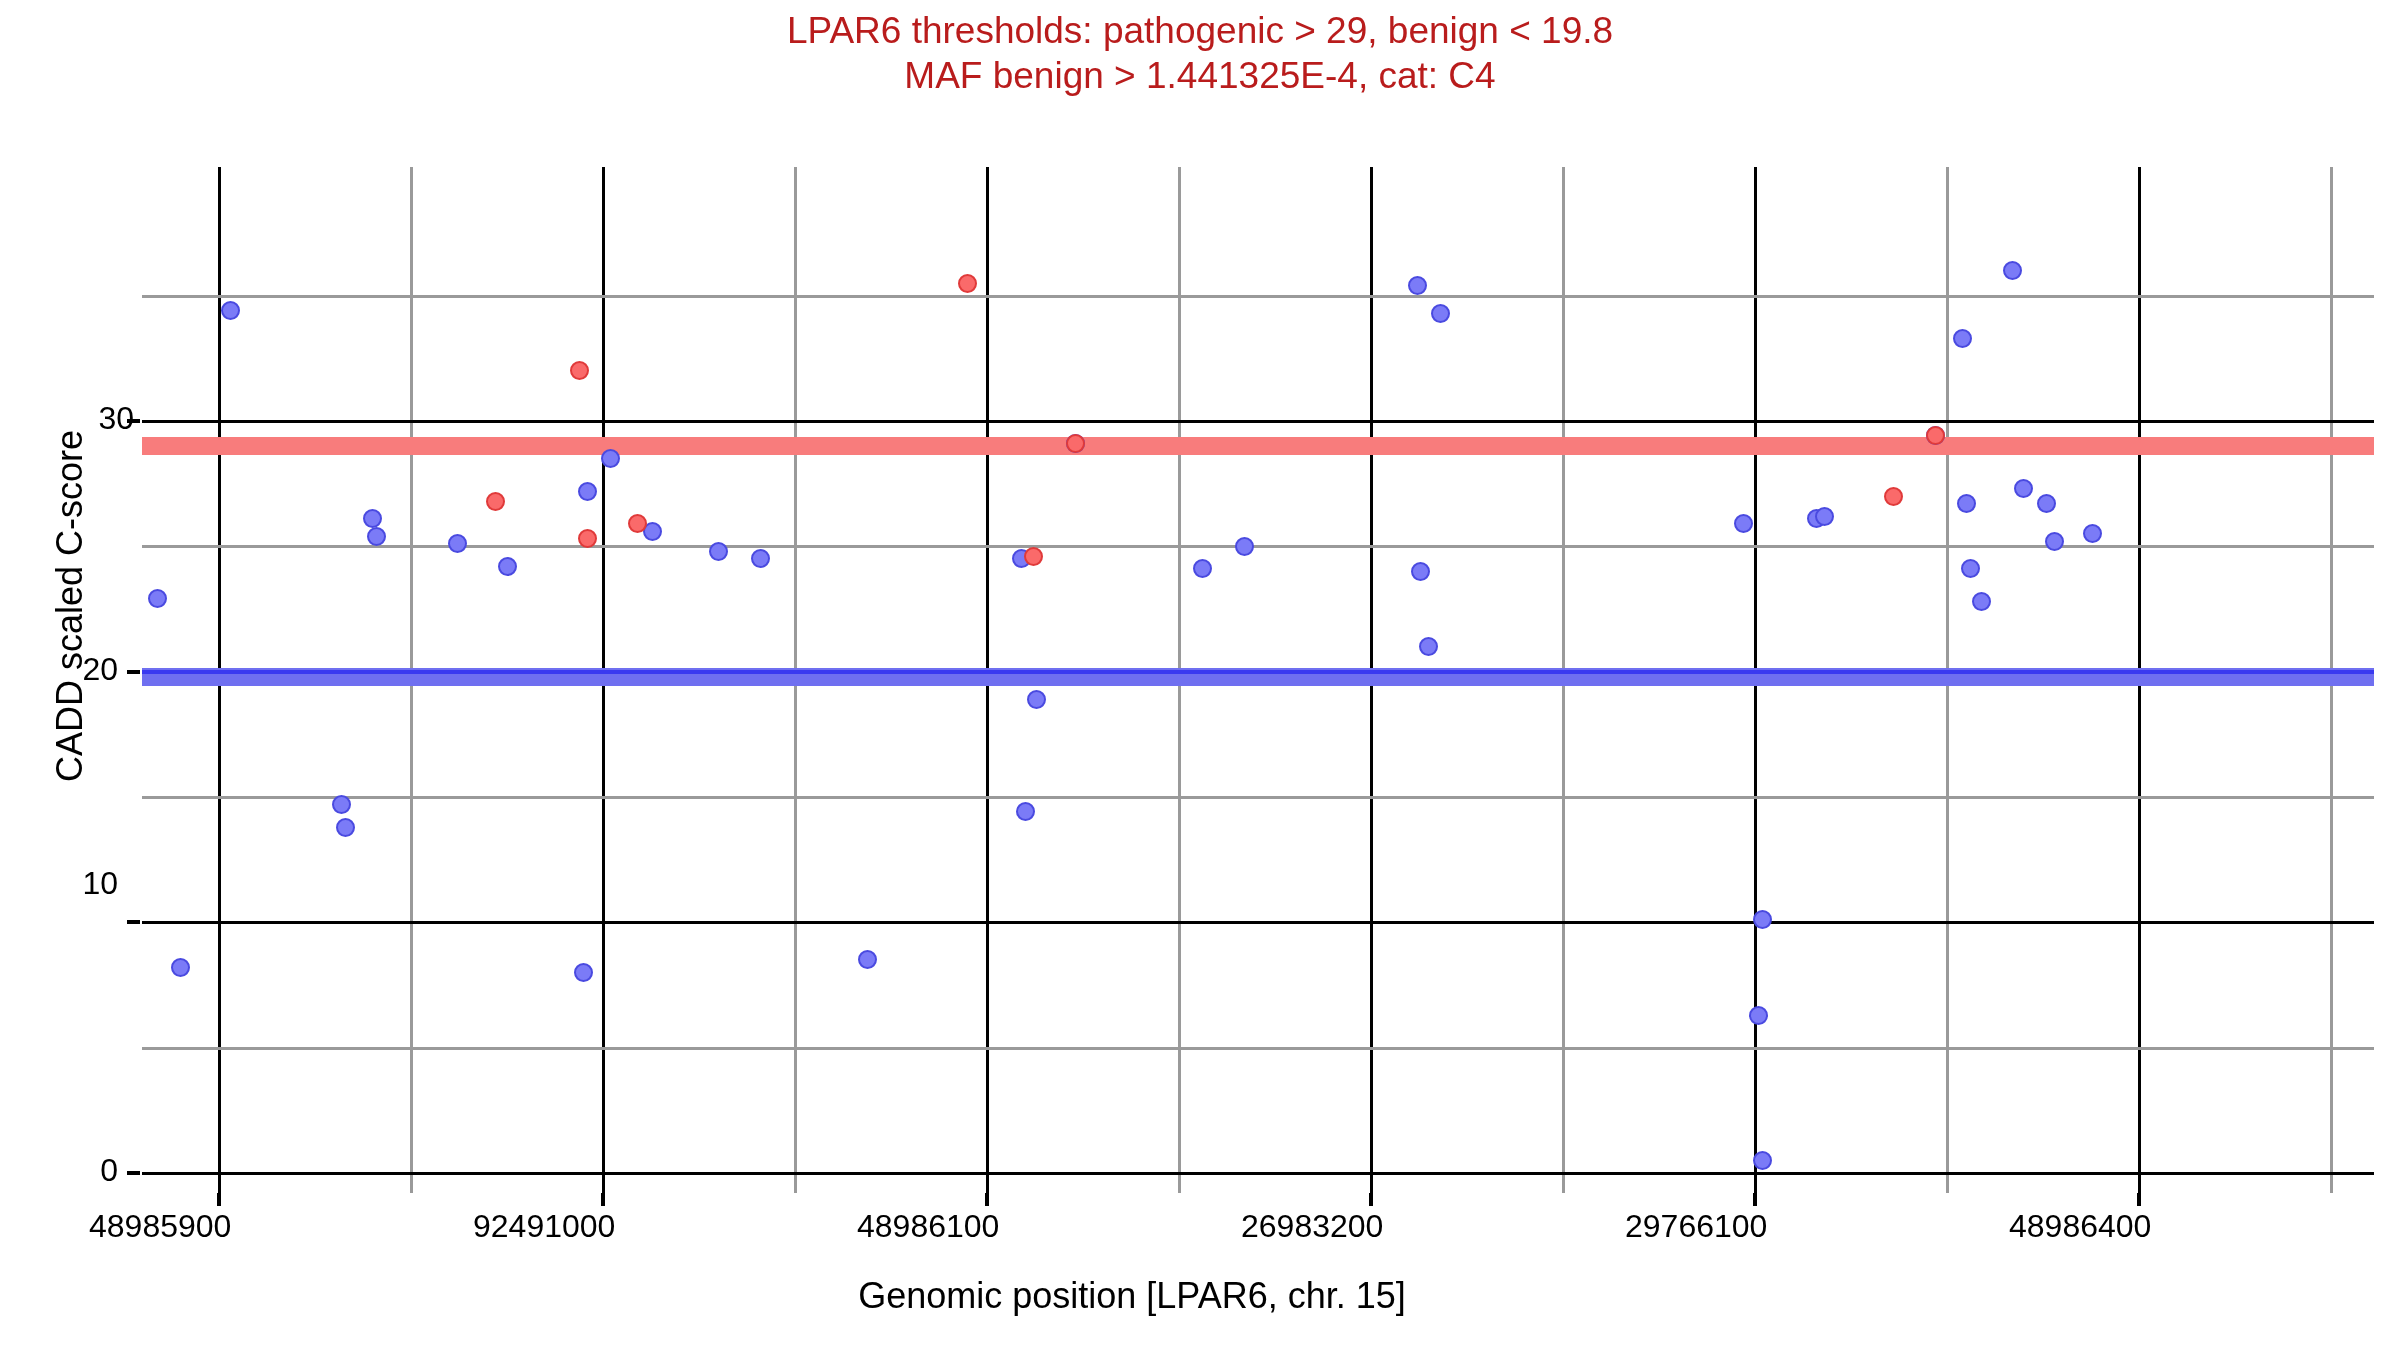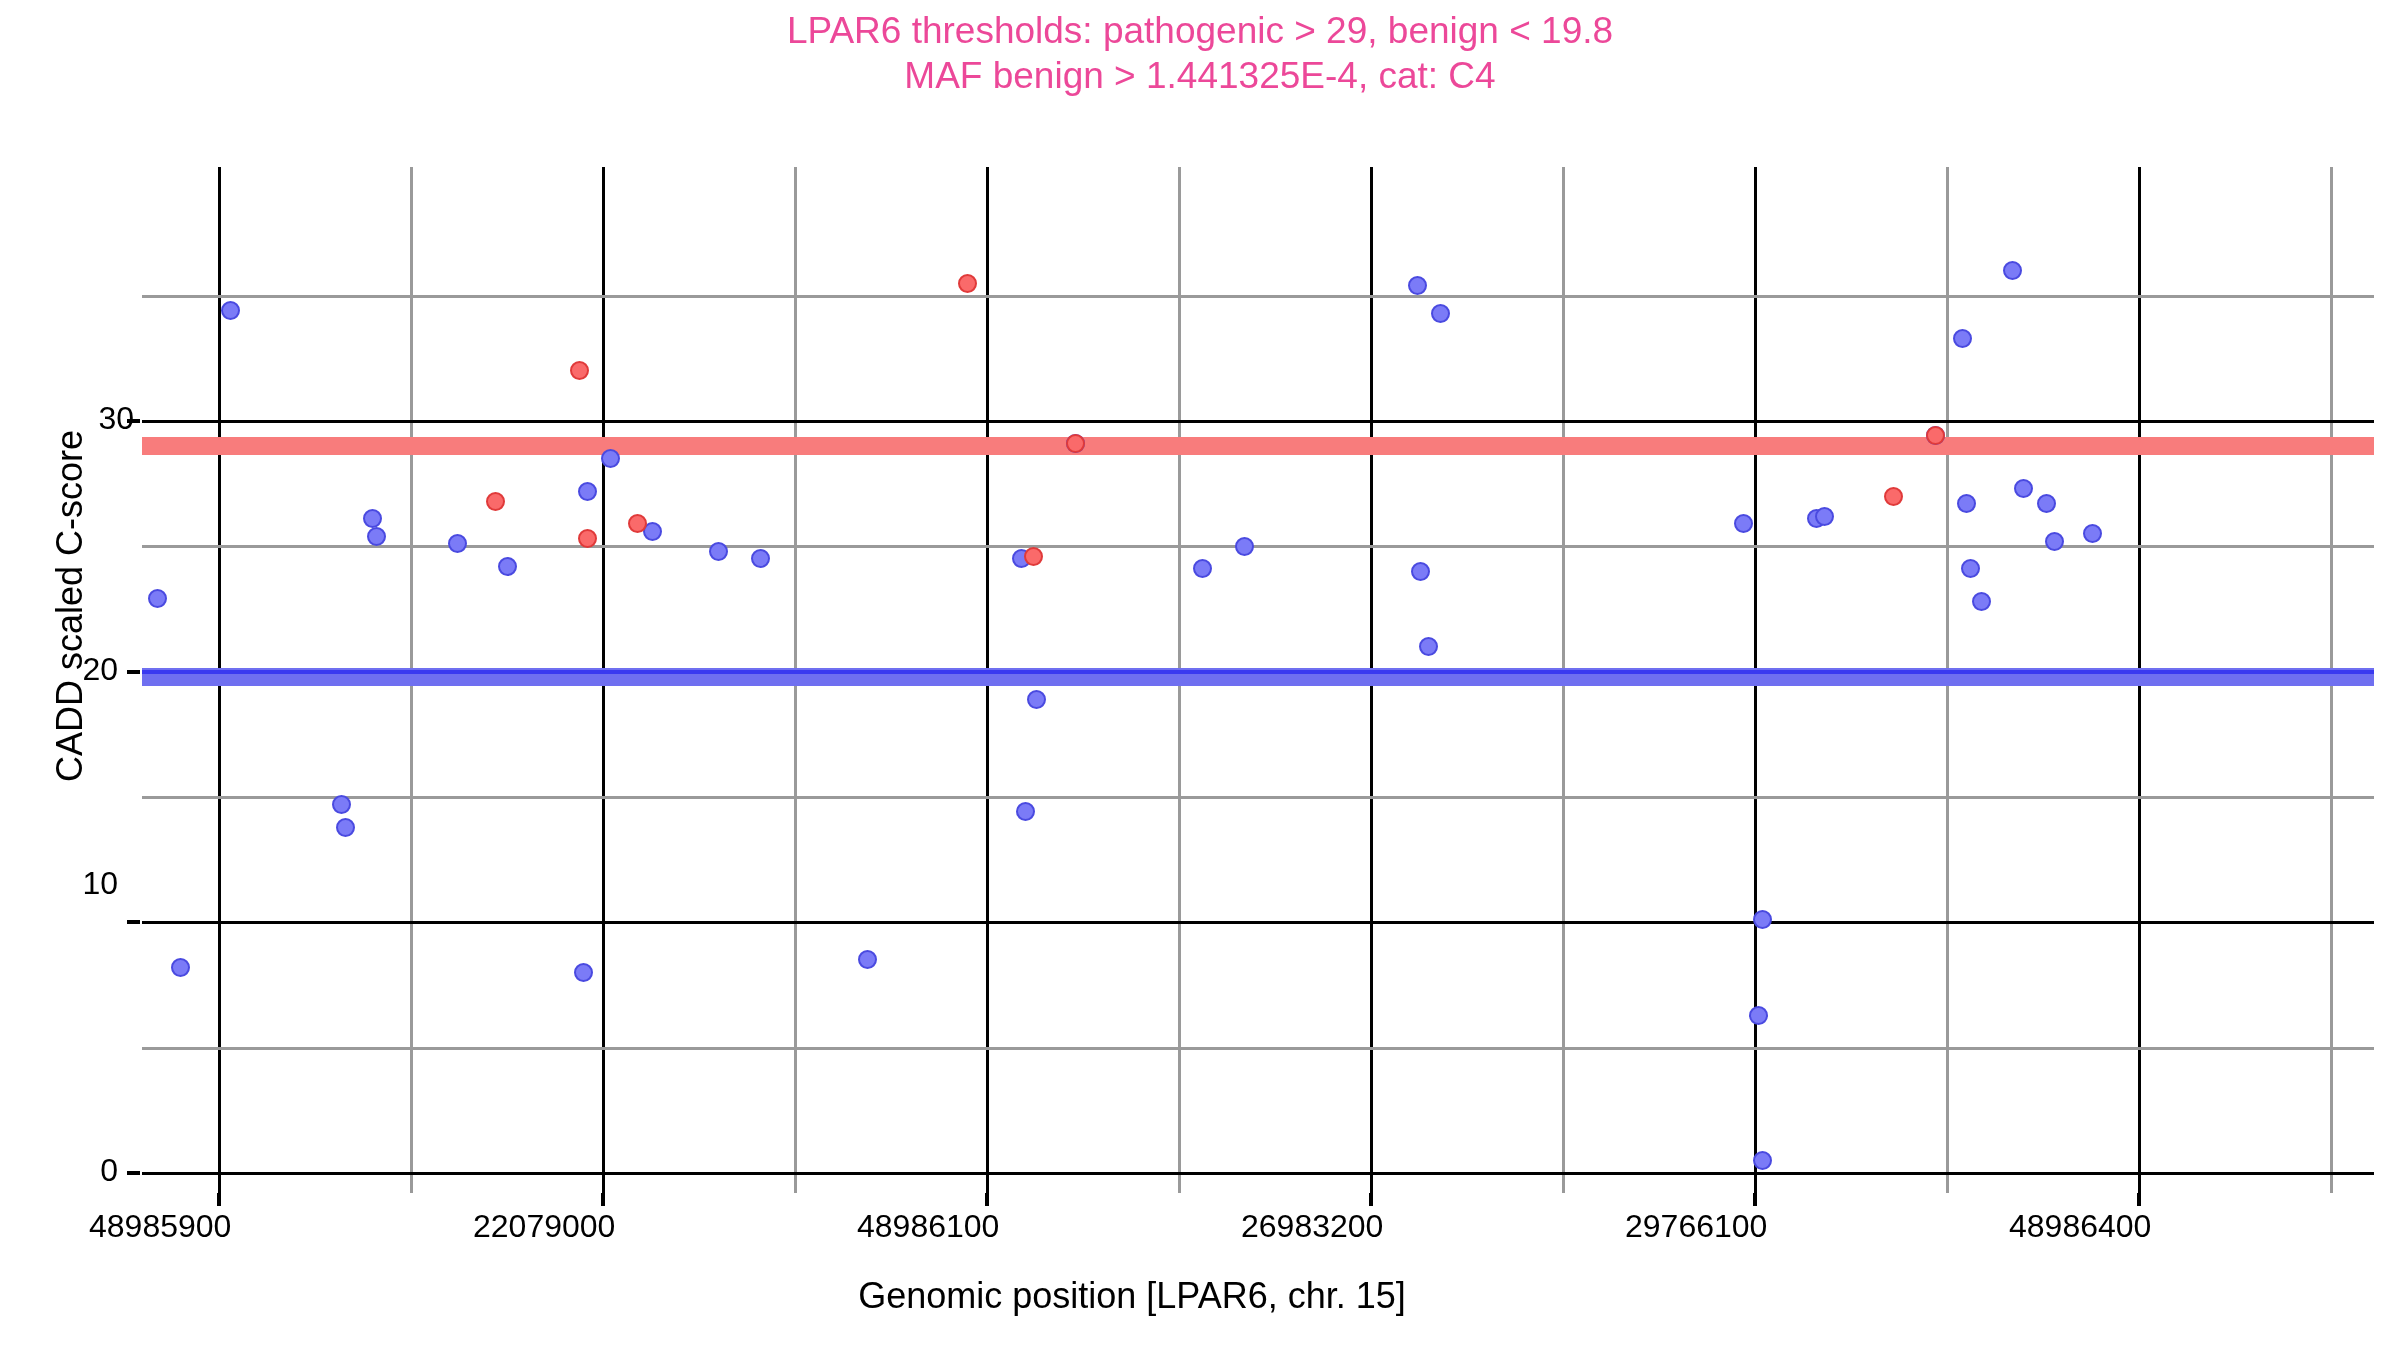--- a/index.html
+++ b/index.html
@@ -3,21 +3,21 @@
 <meta charset="utf-8">
 <style>
   html,body{margin:0;padding:0;background:#ffffff;}
   body{width:2400px;height:1350px;overflow:hidden;
        font-family:"Liberation Sans","DejaVu Sans",sans-serif;color:#000;}
   #figure{position:relative;width:2400px;height:1350px;}
 
   
   #title-block{position:absolute;left:0;top:8px;width:2400px;text-align:center;
                pointer-events:none;}
-  #title-block .tline{font-size:37px;line-height:45px;color:#ec4899;white-space:pre;}
+  #title-block .tline{font-size:37px;line-height:45px;color:#b91c1c;white-space:pre;}
 
   
   
   #panel{position:absolute;left:142px;top:167px;width:2232px;height:1026px;
          background:#ffffff;}
   #panel-clip{position:absolute;left:0;top:0;width:100%;height:100%;overflow:hidden;}
 
   .vgrid{position:absolute;top:0;bottom:0;width:3px;background:#9a9a9a;}
   .vgrid.major{width:3px;background:#000000;}
   .hgrid{position:absolute;left:0;right:0;height:3px;background:#9a9a9a;}
@@ -139,21 +139,21 @@
           <div class="pt red" title="48986336, 27" style="left: 1741.74px; top: 319.61px;"></div>
           <div class="pt red" title="48986347, 29.4" style="left: 1783.98px; top: 259.442px;"></div>
         </div>
     </div>
   </div>
 
   <div id="axis-layer">
       <div class="tick-x" style="left: 217px;"></div>
       <div class="xlab" style="left: 89px;">48985900</div>
       <div class="tick-x" style="left: 601px;"></div>
-      <div class="xlab" style="left: 473px;">22079000</div>
+      <div class="xlab" style="left: 473px;">92491000</div>
       <div class="tick-x" style="left: 985px;"></div>
       <div class="xlab" style="left: 857px;">48986100</div>
       <div class="tick-x" style="left: 1369px;"></div>
       <div class="xlab" style="left: 1241px;">26983200</div>
       <div class="tick-x" style="left: 1753px;"></div>
       <div class="xlab" style="left: 1625px;">29766100</div>
       <div class="tick-x" style="left: 2137px;"></div>
       <div class="xlab" style="left: 2009px;">48986400</div>
       <div class="tick-y" style="top: 1171px;"></div>
       <div class="ylab" style="top: 1152px;">0</div>

